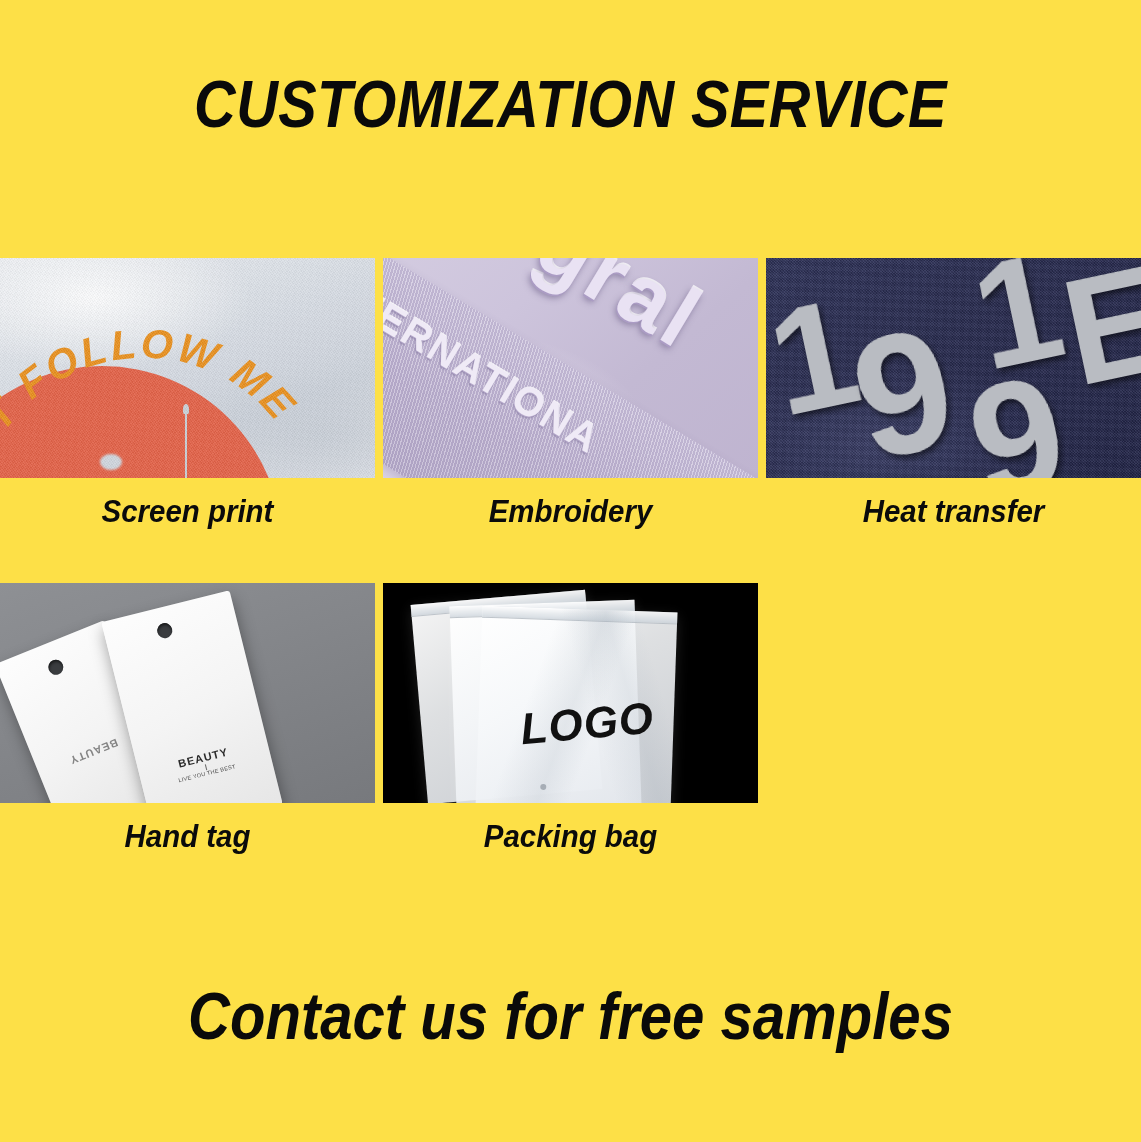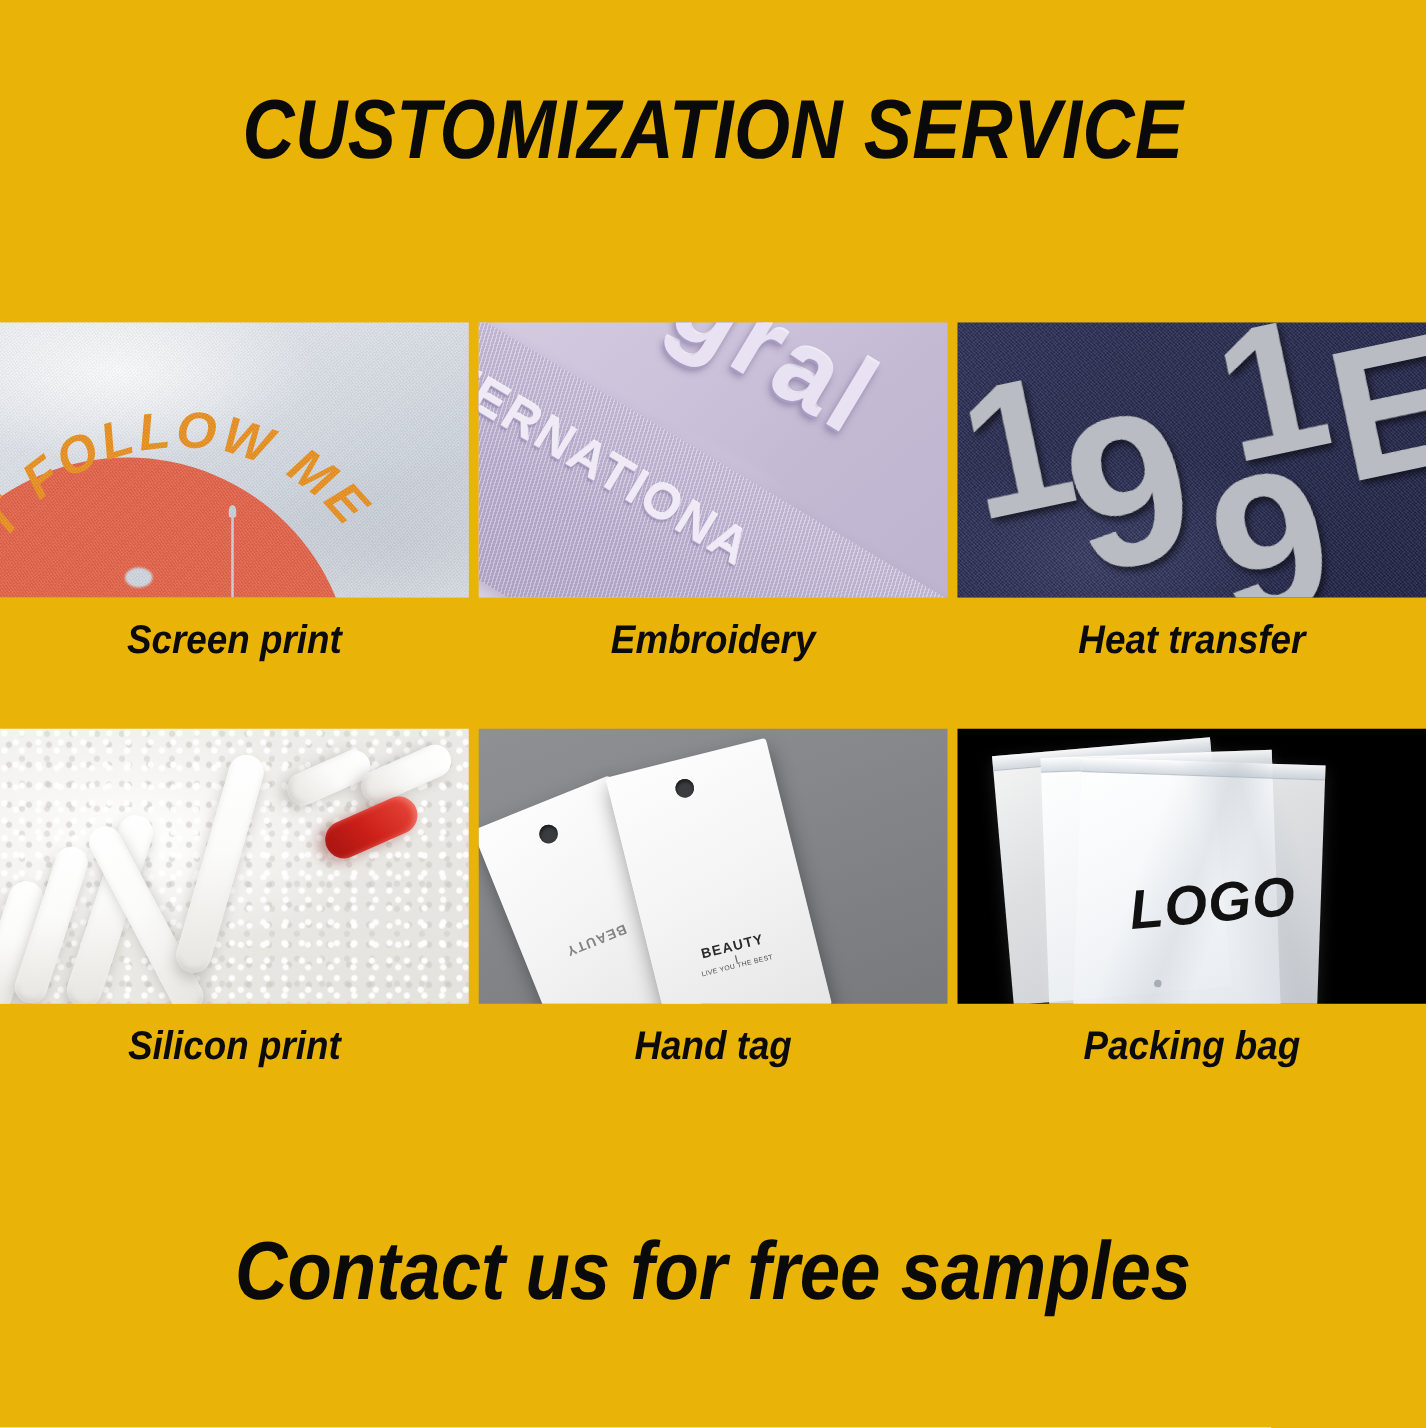--- a/index.html
+++ b/index.html
@@ -11,21 +11,21 @@
     width: 1141px;
     height: 1142px;
     overflow: hidden;
     font-family: "Liberation Sans", sans-serif;
     -webkit-font-smoothing: antialiased;
   }
   .page {
     position: relative;
     width: 1141px;
     height: 1142px;
-    background: #eab308;
+    background: #fde047;
   }
 
   
   .headline {
     position: absolute;
     top: 70px;
     left: 0;
     width: 1141px;
     text-align: center;
     font-family: "Liberation Sans", sans-serif;
@@ -479,34 +479,20 @@
         </div>
         <div class="caption">Heat transfer</div>
       </div>
 
     </div>
 
     <div class="row-gap"></div>
 
     <div class="row row-2">
 
-      <div class="cell">
-        <div class="thumb t-sil">
-          <div class="terry"></div>
-          <div class="sil-letter s1"></div>
-          <div class="sil-letter s2"></div>
-          <div class="sil-letter s3"></div>
-          <div class="sil-letter s4"></div>
-          <div class="sil-letter s5"></div>
-          <div class="sil-letter s6"></div>
-          <div class="sil-letter s7"></div>
-          <div class="red"></div>
-        </div>
-        <div class="caption">Silicon print</div>
-      </div>
 
       <div class="cell">
         <div class="thumb t-tag">
           <div class="tagcard tagA">
             <div class="taghole"></div>
             <div class="tag-brand">BEAUTY</div>
           </div>
           <div class="tagcard tagB">
             <div class="taghole"></div>
             <div class="tag-brand">BEAUTY</div>

